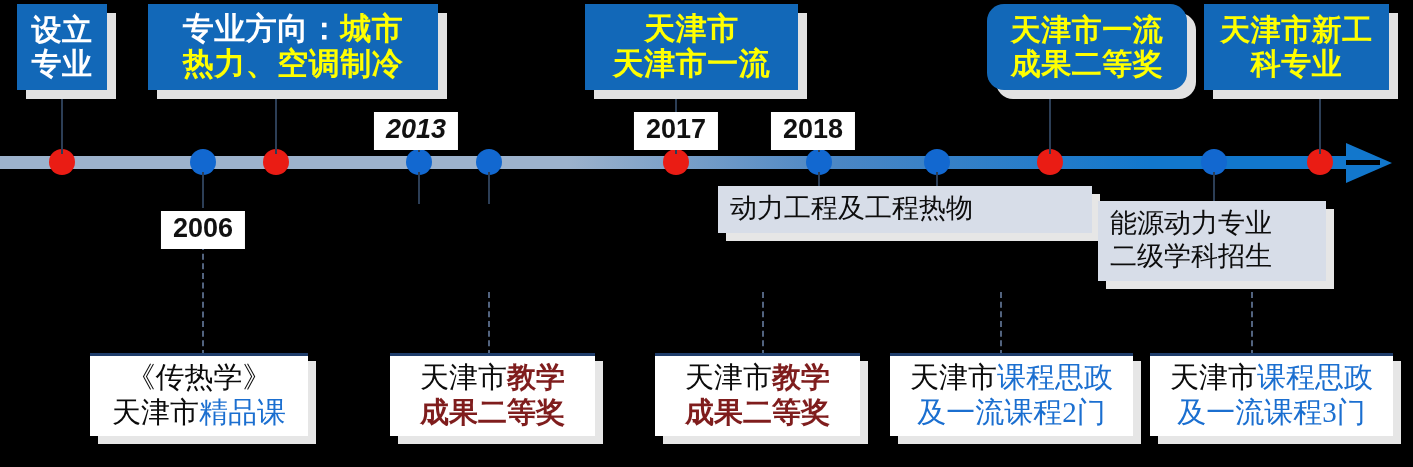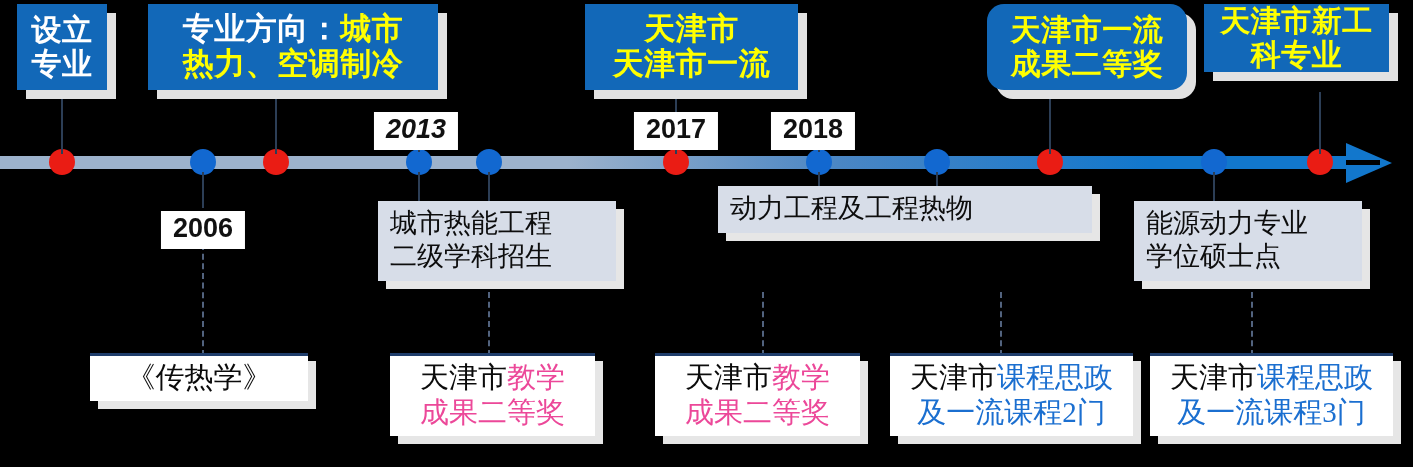--- a/index.html
+++ b/index.html
@@ -120,21 +120,21 @@
     border-top:3px solid #1f3d6b;
     padding:4px 6px 6px 6px;
     font-family:"Liberation Serif","DejaVu Serif",serif;
     font-size:29px;
     line-height:1.2;
     text-align:center;
     box-shadow:8px 8px 0 #e6e6e6;
     z-index:4;
   }
   .wbox .ln{white-space:nowrap;}
-  .wbox .red{color:#ec4899;}
+  .wbox .red{color:#7f1d1d;font-weight:bold;}
   .wbox .blue{color:#1b6fd0;}
 </style>
 </head>
 <body>
 
 <div id="stage">
 
   <div class="axis"></div>
   <div class="axis-head"></div>
   <div class="axis-head-notch"></div>
@@ -187,46 +187,43 @@
   <div class="cal all-yellow" style="left:585px;top:4px;width:213px;height:86px;font-size:31px;">
     <span class="ln">天津市</span>
     <span class="ln">天津市一流</span>
   </div>
 
   <div class="cal all-yellow" style="left:987px;top:4px;width:200px;height:86px;font-size:30px;border-radius:17px;">
     <span class="ln">天津市一流</span>
     <span class="ln">成果二等奖</span>
   </div>
 
-  <div class="cal all-yellow" style="left:1204px;top:4px;width:185px;height:68px;font-size:30px;">
+  <div class="cal all-yellow" style="left:1204px;top:4px;width:185px;height:86px;font-size:30px;">
     <span class="ln">天津市新工</span>
     <span class="ln">科专业</span>
   </div>
 
   <div class="yeartag" style="left:203px;top:211px;">2006</div>
   <div class="yeartag" style="left:416px;top:112px;font-style:italic;">2013</div>
   <div class="yeartag" style="left:676px;top:112px;">2017</div>
   <div class="yeartag" style="left:813px;top:112px;">2018</div>
 
-  <div class="gbox" style="left:378px;top:201px;width:238px;">
-    <div class="ln">城市热能工程</div>
-    <div class="ln">二级学科招生</div>
-  </div>
 
   <div class="gbox" style="left:718px;top:186px;width:374px;">
     <div class="ln">动力工程及工程热物</div>
   </div>
 
-  <div class="gbox" style="left:1098px;top:201px;width:228px;margin-left:36px;">
+  <div class="gbox" style="left:1098px;top:201px;width:228px;">
     <div class="ln">能源动力专业</div>
-    <div class="ln">学位硕士点</div>
+    <div class="ln">二级学科招生</div>
   </div>
 
   <div class="wbox" style="left:90px;top:353px;width:218px;">
     <div class="ln">《传热学》</div>
+    <div class="ln"><span>天津市</span><span class="blue">精品课</span></div>
   </div>
 
   <div class="wbox" style="left:390px;top:353px;width:205px;">
     <div class="ln"><span>天津市</span><span class="red">教学</span></div>
     <div class="ln red">成果二等奖</div>
   </div>
 
   <div class="wbox" style="left:655px;top:353px;width:205px;">
     <div class="ln"><span>天津市</span><span class="red">教学</span></div>
     <div class="ln red">成果二等奖</div>

